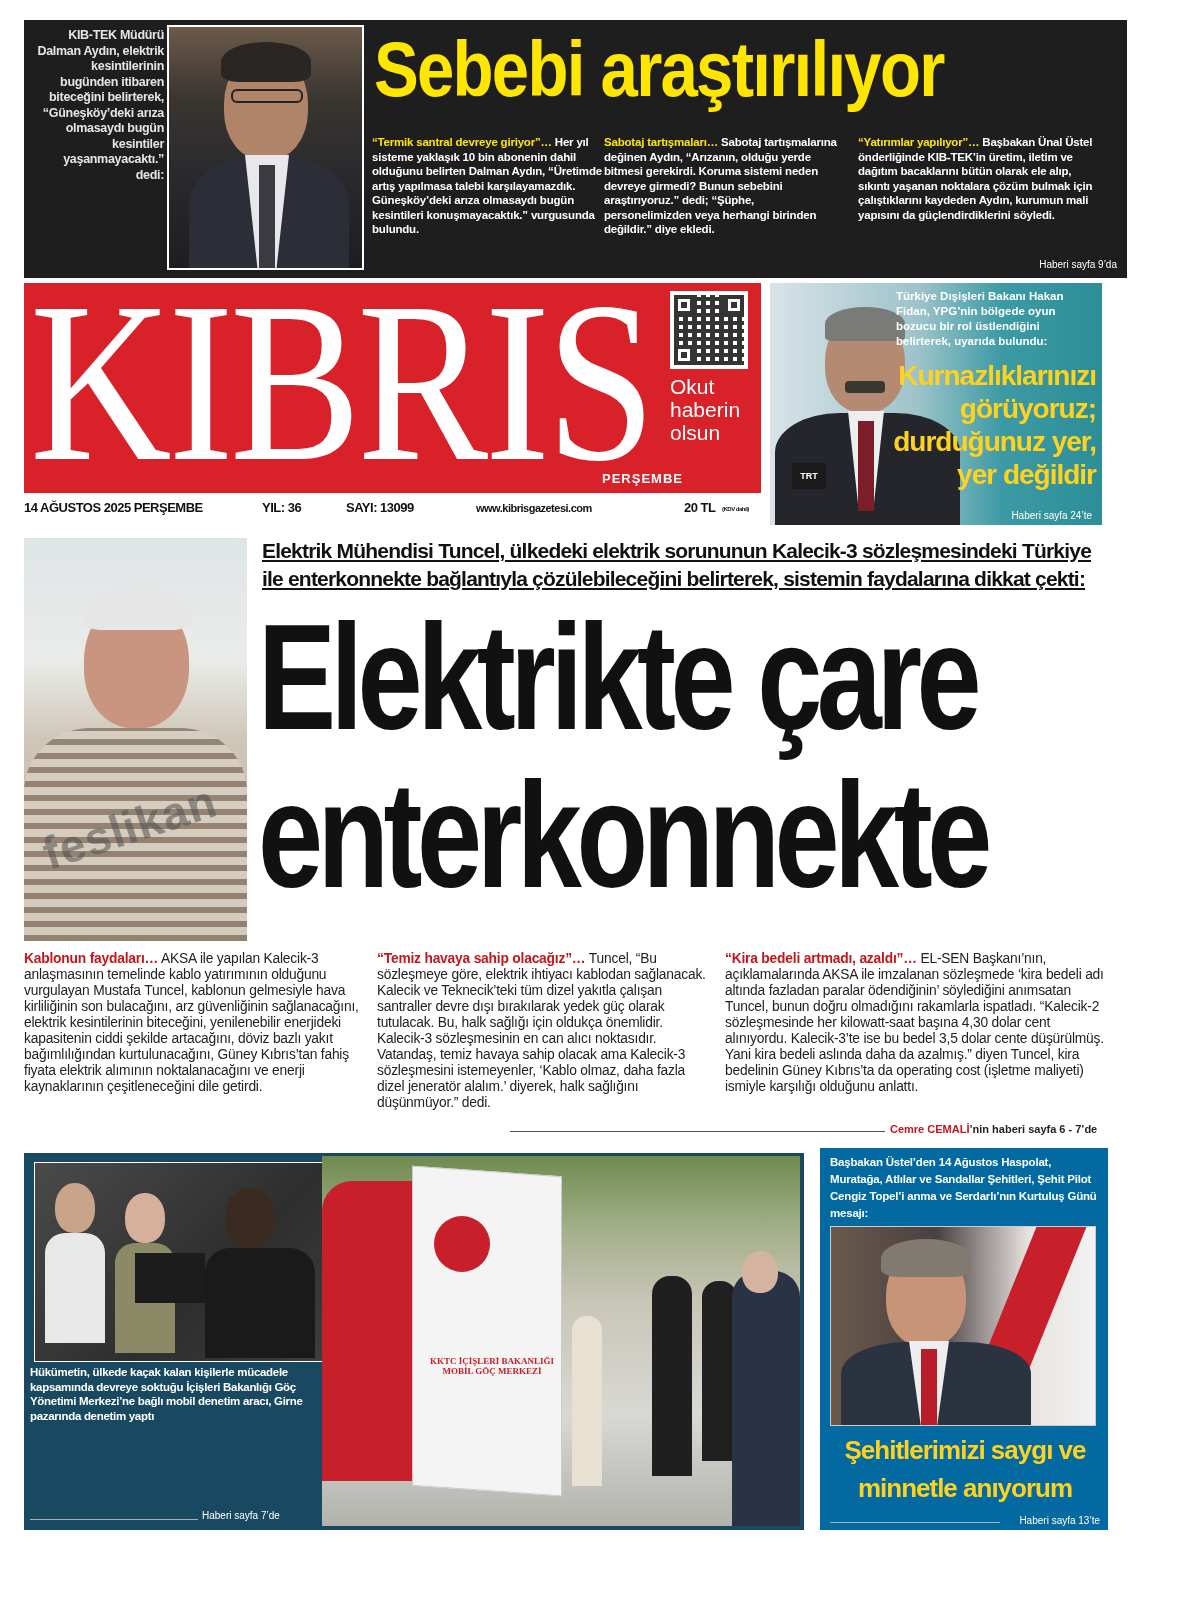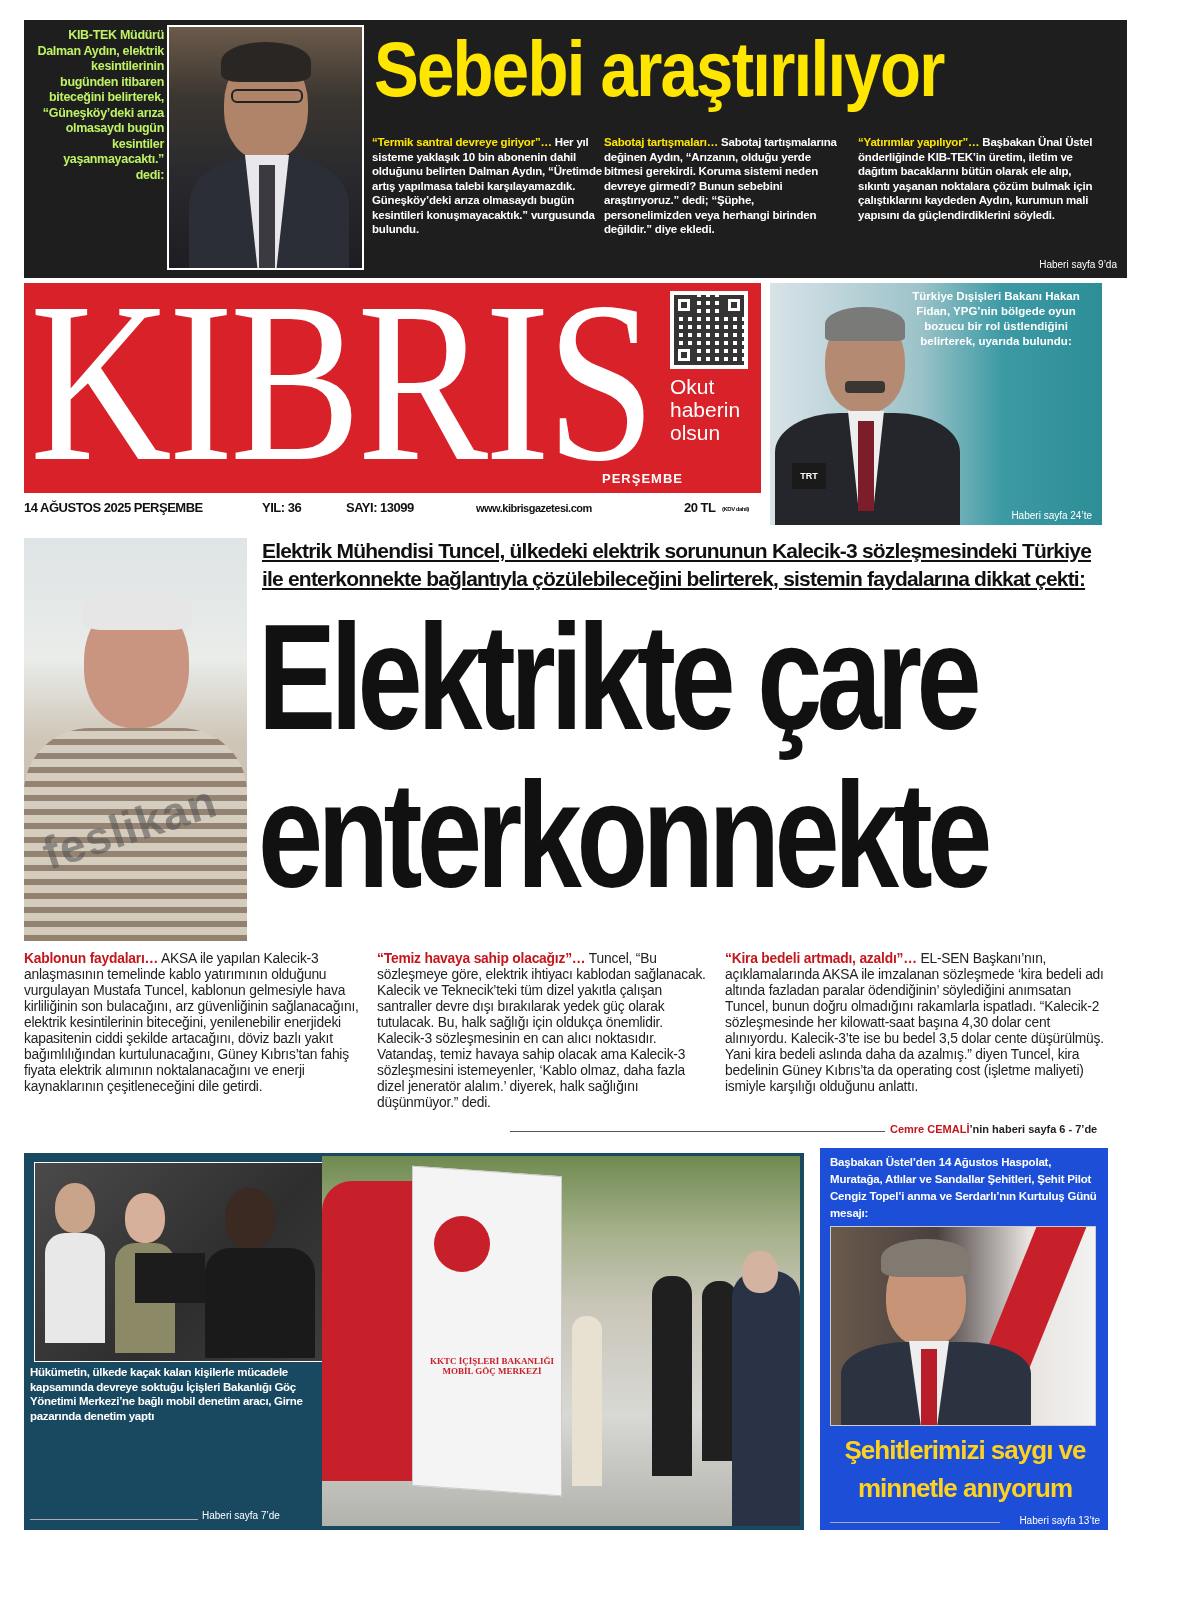--- a/index.html
+++ b/index.html
@@ -1,21 +1,21 @@
 <!DOCTYPE html>
 <html><head>
 <meta charset="utf-8">
 <style>
   * { box-sizing: border-box; margin: 0; padding: 0; }
   body { width: 1181px; height: 1604px; background: #ffffff; font-family: "Liberation Sans", sans-serif; position: relative; overflow: hidden; color: #1a1a1a; }
   .abs { position: absolute; }
 
   
   #top-banner { left: 24px; top: 20px; width: 1103px; height: 258px; background: #1e1e1e; }
-  #top-lede { left: 8px; top: 8px; width: 132px; color: #bef264; font-weight: bold; font-size: 12.5px; line-height: 15.5px; text-align: right; letter-spacing: -0.3px; }
+  #top-lede { left: 8px; top: 8px; width: 132px; color: #e5e5e5; font-weight: bold; font-size: 12.5px; line-height: 15.5px; text-align: right; letter-spacing: -0.3px; }
   #top-photo { left: 143px; top: 5px; width: 197px; height: 245px; background: linear-gradient(180deg,#6b5a4a 0%,#3a3530 30%,#2a2a2e 60%,#1d1d22 100%); border: 2px solid #fff; overflow: hidden; }
   .face { position: absolute; border-radius: 48% 48% 45% 45%; }
   #top-headline { left: 350px; top: 0px; width: 750px; height: 100px; color: #ffe600; font-weight: bold; font-size: 78px; line-height: 98px; letter-spacing: -2px; white-space: nowrap; transform: scaleX(0.86); transform-origin: left center; }
   .top-col { top: 115px; width: 240px; color: #fff; font-weight: bold; font-size: 11.5px; line-height: 14.5px; letter-spacing: -0.2px; }
   .top-col .kicker { color: #ffe600; }
   #top-ref { right: 10px; bottom: 8px; color: #fff; font-size: 10px; }
 
   
   #masthead { left: 24px; top: 283px; width: 737px; height: 210px; background: #d82128; overflow: hidden; }
   #logo { left: 6px; top: -16px; color: #fff; font-family: "Liberation Serif", serif; font-size: 228px; line-height: 230px; letter-spacing: -4px; transform: scaleX(0.86); transform-origin: left top; white-space: nowrap; }
@@ -26,21 +26,21 @@
      repeating-linear-gradient(0deg,#111 0 4px,transparent 4px 8px); opacity: .85; position: relative; }
   .qr-eye { position: absolute; width: 20px; height: 20px; border: 4px solid #111; background: #fff; }
   .qr-eye::after { content:""; position:absolute; left:3px; top:3px; width:6px; height:6px; background:#111; }
   #okut { left: 646px; top: 92px; width: 90px; color: #fff; font-size: 21px; line-height: 23px; }
   #dateline { left: 24px; top: 498px; width: 737px; height: 22px; font-weight: bold; font-size: 13px; letter-spacing: -0.5px; color: #111; }
   #dateline span { position: absolute; top: 2px; white-space: nowrap; }
 
   
   #fidan-box { left: 770px; top: 283px; width: 332px; height: 242px; background: linear-gradient(90deg,#d9e3e8 0%,#9cc3c9 45%,#3c9aa4 70%,#2d8e98 100%); overflow: hidden; }
   #fidan-person { left: 0; top: 20px; width: 200px; height: 222px; }
-  #fidan-lede { right: 6px; top: 6px; width: 200px; color: #fff; font-weight: bold; font-size: 11.5px; line-height: 15px; text-align: center; }
+  #fidan-lede { right: 6px; top: 6px; width: 200px; color: #fff; font-weight: bold; font-size: 11.5px; line-height: 15px; text-align: left; }
   #fidan-head { right: 6px; top: 76px; width: 220px; color: #ffd21f; font-weight: bold; font-size: 28px; line-height: 33px; text-align: right; letter-spacing: -1px; }
   #fidan-ref { right: 10px; bottom: 4px; color: #fff; font-size: 10px; }
 
   
   #tuncel-photo { left: 24px; top: 538px; width: 223px; height: 403px; background: linear-gradient(180deg,#dfe4e6 0%,#e9ece9 30%,#cfc6b8 50%,#b9ad9c 100%); overflow: hidden; }
   #watermark { left: 40px; top: 800px; color: rgba(80,80,80,0.55); font-weight: bold; font-size: 46px; transform: rotate(-18deg); letter-spacing: 1px; }
   #main-deck { left: 262px; top: 537px; width: 845px; font-weight: bold; font-size: 21px; line-height: 28px; letter-spacing: -0.8px; color: #111; text-decoration: underline; }
   #main-headline { left: 258px; top: 598px; width: 860px; font-weight: bold; font-size: 150px; line-height: 158px; letter-spacing: -7px; color: #111; transform: scaleX(0.78); transform-origin: left top; white-space: nowrap; }
   .body-col { top: 951px; width: 336px; font-size: 13.8px; line-height: 16px; color: #222; letter-spacing: -0.2px; }
   .body-col .kicker { color: #c4161c; font-weight: bold; }
@@ -50,21 +50,21 @@
 
   
   #kacak-box { left: 24px; top: 1153px; width: 780px; height: 377px; background: #184960; }
   #kacak-inset { left: 10px; top: 9px; width: 290px; height: 200px; background: linear-gradient(135deg,#4a4a4a,#2e2e2e 60%,#3d3d3d); border: 1px solid #fff; overflow: hidden; }
   #kacak-photo { left: 298px; top: 3px; width: 478px; height: 370px; background: linear-gradient(180deg,#6f8a50 0%,#a4b08a 20%,#c9c6b8 40%,#d8d8d4 70%,#b2b2ad 100%); overflow: hidden; }
   #kacak-lede { left: 6px; top: 212px; width: 290px; color: #fff; font-weight: bold; font-size: 11.5px; line-height: 14.5px; letter-spacing: -0.3px; }
   #kacak-head { left: 6px; top: 272px; width: 290px; color: #ffe600; font-weight: bold; font-size: 36px; line-height: 40px; letter-spacing: -1px; }
   #kacak-ref { left: 178px; top: 357px; color: #fff; font-size: 10px; }
 
   
-  #ustel-box { left: 820px; top: 1148px; width: 288px; height: 382px; background: #1d4ed8; }
+  #ustel-box { left: 820px; top: 1148px; width: 288px; height: 382px; background: #0369a1; }
   #ustel-lede { left: 10px; top: 6px; width: 270px; color: #fff; font-weight: bold; font-size: 11.5px; line-height: 17px; letter-spacing: -0.2px; }
   #ustel-photo { left: 10px; top: 78px; width: 266px; height: 200px; background: linear-gradient(90deg,#6a5a4c 0%,#4a4040 40%,#e8e4e0 75%,#f2f2f2 100%); border: 1px solid #ccc; overflow: hidden; }
   #ustel-head { left: 6px; top: 283px; width: 278px; color: #ffd21f; font-weight: bold; font-size: 26px; line-height: 38px; letter-spacing: -1px; text-align: center; }
   #ustel-ref { right: 8px; bottom: 4px; color: #fff; font-size: 10px; }
 </style>
 </head>
 <body>
 
 <div id="top-banner" class="abs">
   <div id="top-lede" class="abs">KIB-TEK Müdürü Dalman Aydın, elektrik kesintilerinin bugünden itibaren biteceğini belirterek, “Güneşköy’deki arıza olmasaydı bugün kesintiler yaşanmayacaktı.” dedi:</div>
@@ -114,20 +114,21 @@
   <div id="fidan-person" class="abs">
     <div class="face" style="left:55px;top:10px;width:80px;height:100px;background:#b48a72;"></div>
     <div class="face" style="left:55px;top:4px;width:80px;height:34px;background:#7a7a78;border-radius:50% 50% 10% 10%;"></div>
     <div style="position:absolute;left:75px;top:78px;width:40px;height:12px;background:#3a3632;border-radius:4px;"></div>
     <div style="position:absolute;left:5px;top:110px;width:185px;height:112px;background:#25262c;border-radius:35% 35% 0 0;"></div>
     <div style="position:absolute;left:78px;top:108px;width:36px;height:100px;background:#eee;clip-path:polygon(0 0,100% 0,70% 100%,30% 100%);"></div>
     <div style="position:absolute;left:88px;top:118px;width:16px;height:90px;background:#7c1e2a;"></div>
     <div style="position:absolute;left:22px;top:160px;width:34px;height:26px;background:#1a1a1a;color:#fff;font-size:9px;font-weight:bold;text-align:center;line-height:26px;">TRT</div>
   </div>
   <div id="fidan-lede" class="abs">Türkiye Dışişleri Bakanı Hakan Fidan, YPG’nin bölgede oyun bozucu bir rol üstlendiğini belirterek, uyarıda bulundu:</div>
+  <div id="fidan-head" class="abs">Kurnazlıklarınızı görüyoruz; durduğunuz yer, yer değildir</div>
   <div id="fidan-ref" class="abs">Haberi sayfa 24’te</div>
 </div>
 
 <div id="tuncel-photo" class="abs">
   <div class="face" style="left:60px;top:60px;width:105px;height:130px;background:#c99580;"></div>
   <div class="face" style="left:58px;top:52px;width:110px;height:40px;background:#e6e6e6;border-radius:50% 50% 20% 20%;"></div>
   <div style="position:absolute;left:0;top:190px;width:223px;height:213px;background:repeating-linear-gradient(0deg,#8c7a68 0 6px,#d8d0c2 6px 14px),#b8ad9c;opacity:.85;border-radius:30% 30% 0 0;"></div>
 </div>
 <div id="watermark" class="abs">feslikan</div>
 <div id="main-deck" class="abs">Elektrik Mühendisi Tuncel, ülkedeki elektrik sorununun Kalecik-3 sözleşmesindeki Türkiye ile enterkonnekte bağlantıyla çözülebileceğini belirterek, sistemin faydalarına dikkat çekti:</div>

